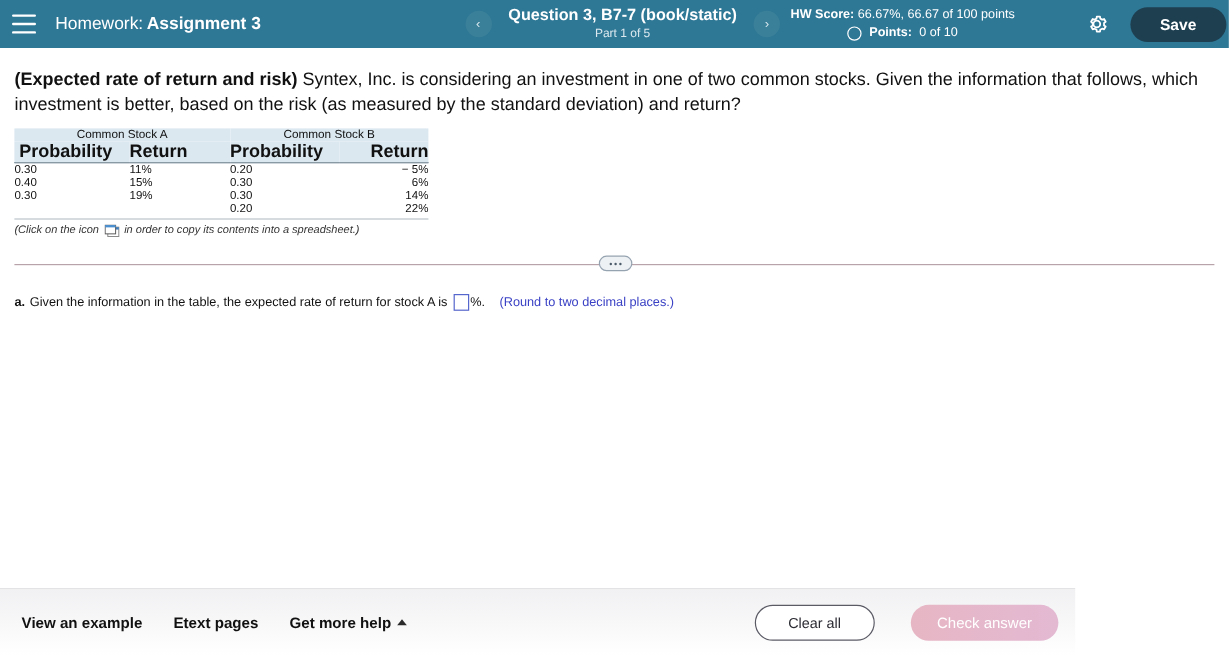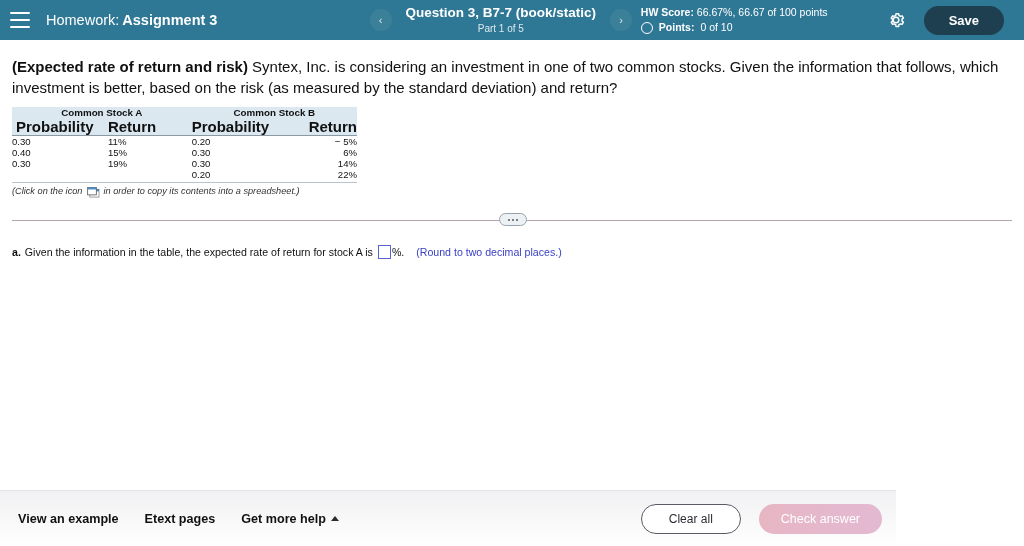--- a/index.html
+++ b/index.html
@@ -97,36 +97,37 @@
     font-size: 10px;
     color: #dbe9ef;
     margin-top: 1px;
   }
 
   .topbar-right {
     display: flex;
     align-items: center;
     flex: 1;
     justify-content: flex-end;
-    padding-right: 20px;
+    padding-right: 2px;
     gap: 18px;
   }
   .scoreblock {
     color: #ffffff;
     font-size: 10.5px;
     line-height: 1.45;
     margin-right: 40px;
   }
   .scoreline { white-space: nowrap; }
   .scoreline b { font-weight: bold; }
   .pointsline {
     display: flex;
     align-items: center;
     gap: 6px;
     white-space: nowrap;
+    justify-content: center;
   }
   .circle-empty {
     width: 10px;
     height: 10px;
     border: 1.4px solid #ffffff;
     border-radius: 50%;
     display: inline-block;
     flex: none;
   }
   .gear {
@@ -175,21 +176,21 @@
     font-size: 9.6px;
     color: #111111;
   }
   table.stock th,
   table.stock td {
     padding: 0;
     margin: 0;
   }
   .thead-row1 th {
     background: #dbe8f0;
-    font-weight: bold;
+    font-weight: normal;
     font-size: 9.8px;
     text-align: center;
     padding: 5px 0 4px 0;
   }
   .thead-row2 th {
     background: #dbe8f0;
     font-weight: bold;
     font-size: 15px;
     padding: 2px 0 4px 0;
     border-bottom: 1px solid #8a9aa5;
@@ -332,21 +333,21 @@
     width: 0; height: 0;
     border-left: 4px solid transparent;
     border-right: 4px solid transparent;
     border-bottom: 5px solid #2b2b2b;
     display: inline-block;
   }
   .bright {
     margin-left: auto;
     display: flex;
     align-items: center;
-    gap: 18px;
+    gap: 30px;
   }
   .clear-btn {
     background: #ffffff;
     border: 1px solid #5b5b66;
     border-radius: 16px;
     padding: 7px 27px;
     font-size: 12px;
     color: #2b2b33;
     font-family: "Liberation Sans", sans-serif;
     cursor: pointer;

